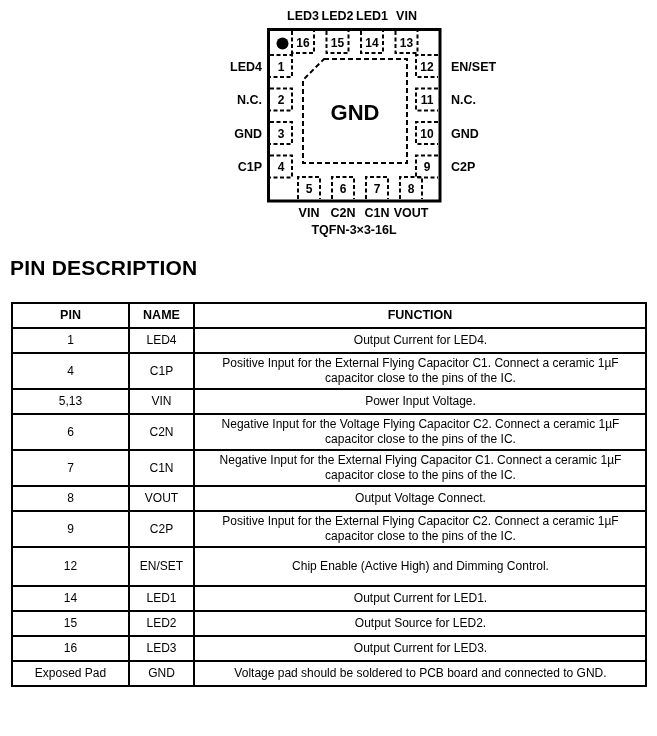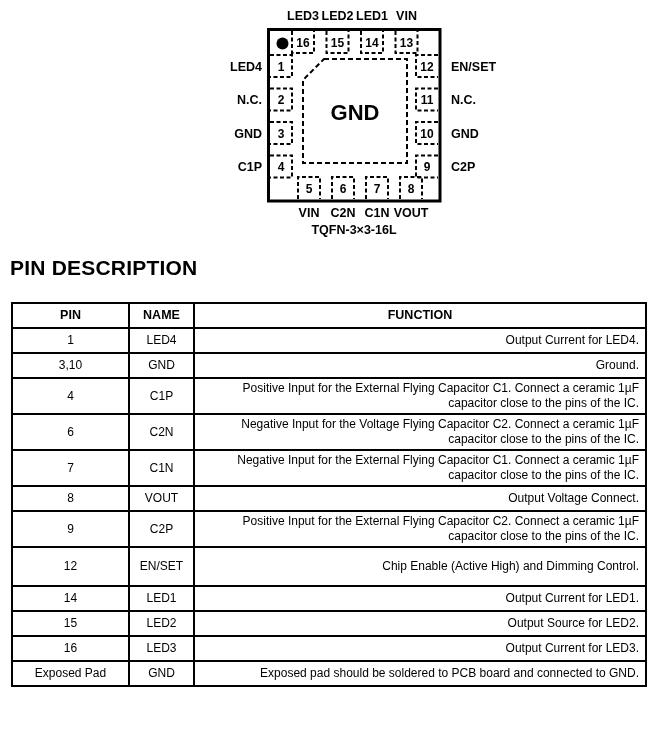--- a/index.html
+++ b/index.html
@@ -26,21 +26,21 @@
   table.pins{
     position:absolute;left:11px;top:302px;width:634px;
     border-collapse:collapse;table-layout:fixed;font-size:12px;
   }
   table.pins th, table.pins td{
     border:2px solid #000;line-height:15px;vertical-align:middle;
     overflow:hidden;
   }
   table.pins th{height:19px;font-size:12.5px;font-weight:bold;text-align:center;padding:2px 4px;}
   table.pins td{height:19px;text-align:center;padding:2px 4px;}
-  table.pins td.fn{text-align:right;padding:2px 6px 2px 7px;}
+  table.pins td.fn{text-align:center;padding:2px 6px 2px 7px;}
   table.pins tr.tall td{height:33px;}
 </style>
 </head>
 <body>
 
 <svg class="diagram" width="657" height="248" viewBox="0 0 657 248">
 
   <rect class="pkg-outline" x="268.5" y="29.5" width="171.5" height="171.5"></rect>
   <circle cx="282.5" cy="43.5" r="6" fill="#000"></circle>
 
@@ -117,28 +117,28 @@
       <th>FUNCTION</th>
     </tr>
   </thead>
   <tbody>
     <tr>
       <td>1</td>
       <td>LED4</td>
       <td class="fn">Output Current for LED4.</td>
     </tr>
     <tr>
-      <td>3,10</td>
-      <td>GND</td>
-      <td class="fn">Ground.</td>
-    </tr>
-    <tr>
       <td>4</td>
       <td>C1P</td>
       <td class="fn">Positive Input for the External Flying Capacitor C1. Connect a ceramic 1µF capacitor close to the pins of the IC.</td>
+    </tr>
+    <tr>
+      <td>5,13</td>
+      <td>VIN</td>
+      <td class="fn">Power Input Voltage.</td>
     </tr>
     <tr>
       <td>6</td>
       <td>C2N</td>
       <td class="fn">Negative Input for the Voltage Flying Capacitor C2. Connect a ceramic 1µF capacitor close to the pins of the IC.</td>
     </tr>
     <tr>
       <td>7</td>
       <td>C1N</td>
       <td class="fn">Negative Input for the External Flying Capacitor C1. Connect a ceramic 1µF capacitor close to the pins of the IC.</td>
@@ -169,16 +169,16 @@
       <td class="fn">Output Source for LED2.</td>
     </tr>
     <tr>
       <td>16</td>
       <td>LED3</td>
       <td class="fn">Output Current for LED3.</td>
     </tr>
     <tr>
       <td>Exposed Pad</td>
       <td>GND</td>
-      <td class="fn">Exposed pad should be soldered to PCB board and connected to GND.</td>
+      <td class="fn">Voltage pad should be soldered to PCB board and connected to GND.</td>
     </tr>
   </tbody>
 </table>
 
 </body></html>

